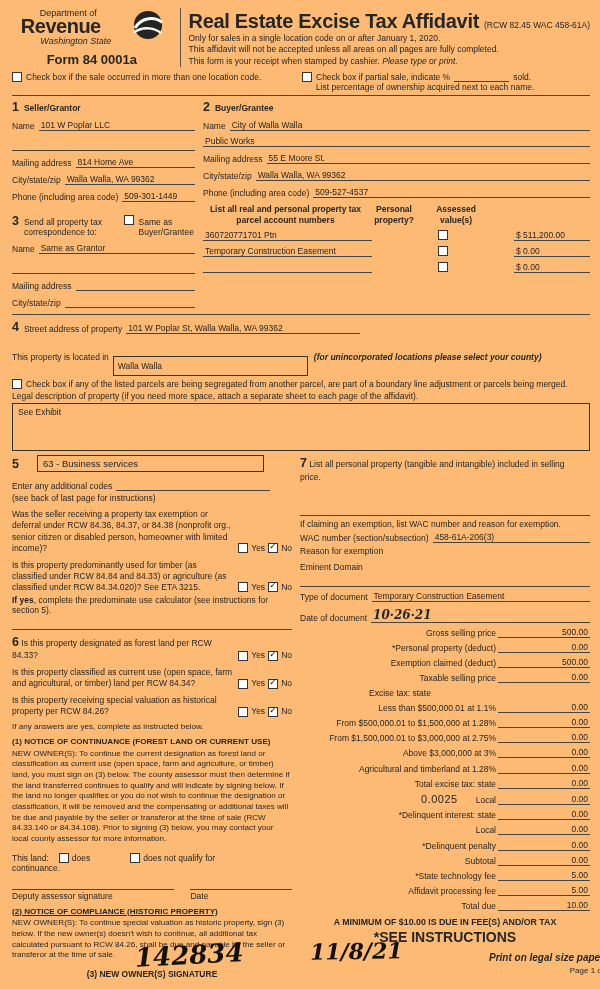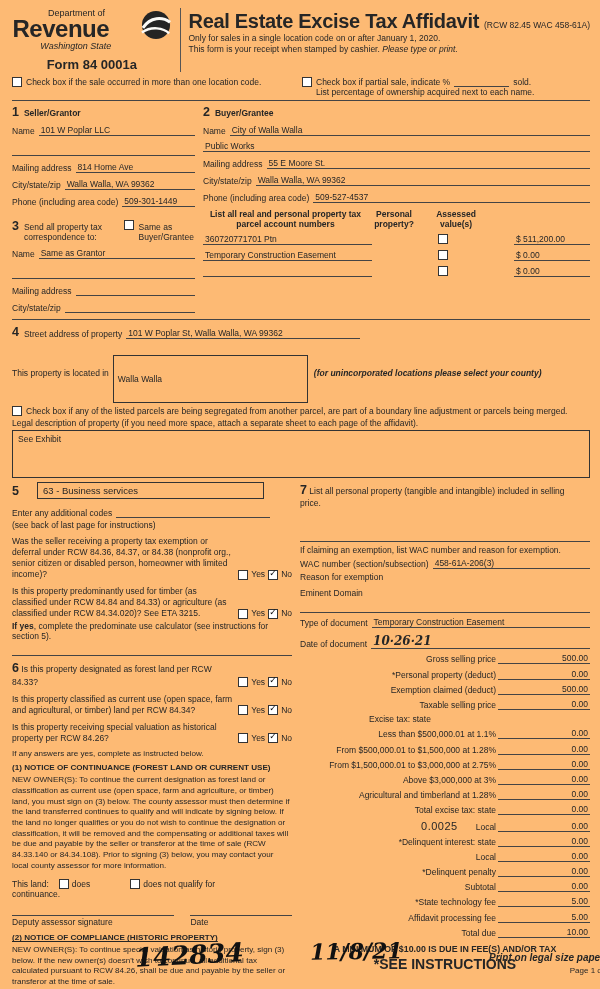--- a/index.html
+++ b/index.html
@@ -7,21 +7,21 @@
     width:600px;height:989px;margin:0 auto;background:#fdba74;color:#262626;
     font-family:"Liberation Sans","DejaVu Sans",sans-serif;font-size:8.5px;
     position:relative;overflow:hidden;box-sizing:border-box;padding:8px 10px 0 12px;
   }
   .b{font-weight:bold}.i{font-style:italic}
   
   .header{display:flex;align-items:flex-start;}
   .hleft{width:175px;text-align:center;}
   .logo-row{display:flex;justify-content:center;align-items:flex-start;gap:2px;}
   .dept-of{font-size:9px;text-align:right;margin-right:34px;}
-  .revenue{font-size:24px;font-weight:bold;letter-spacing:-0.5px;margin-top:-3px;margin-right:30px;}
+  .revenue{font-size:20px;font-weight:bold;letter-spacing:-0.5px;margin-top:-3px;margin-right:30px;}
   .wa-state{font-style:italic;font-size:9px;margin-top:-2px;}
   .logo-mark{margin-top:2px;}
   .form-number{font-weight:bold;font-size:13px;margin-top:6px;}
   .hdivider{width:1px;background:#555;align-self:stretch;margin:0 8px;}
   .hright{flex:1;padding-top:2px;}
   .title-row{display:flex;align-items:baseline;gap:5px;}
   .form-title{font-size:20px;font-weight:bold;letter-spacing:-0.3px;white-space:nowrap;}
   .title-ref{font-size:8.5px;white-space:nowrap;}
   .note{font-size:8.5px;line-height:1.35;}
   
@@ -49,21 +49,21 @@
   .ptable{margin-top:6px;}
   .phead{display:flex;font-weight:bold;text-align:center;line-height:1.2;}
   .phead .c1{width:165px;}.phead .c2{width:52px;}.phead .c3{width:72px;}
   .prow{display:flex;align-items:flex-end;margin-top:5px;gap:45px;}
   .prow .c1{width:165px;border-bottom:1px solid #444;padding:0 2px;min-height:10px;}
   .prow .c2{width:52px;text-align:center;}
   .prow .c3{width:72px;border-bottom:1px solid #444;padding:0 2px;min-height:10px;}
   
   .sec4{border-top:1px solid #444;margin-top:6px;padding-top:3px;}
   .inline-row{display:flex;align-items:flex-end;}
-  .loc-box{border:1.2px solid #333;width:185px;padding:18px 4px;margin:12px 6px 0 4px;}
+  .loc-box{border:1.2px solid #333;width:185px;padding:4px 4px;margin:18px 6px 0 4px;}
   .legal-box{border:1.2px solid #333;height:48px;margin-top:2px;padding:3px 5px;box-sizing:border-box;}
   .ckline{display:flex;gap:4px;align-items:flex-start;margin-top:3px;}
   
   .code-box{border:1.2px solid #333;width:215px;padding:2px 5px;margin-left:18px;font-size:9.5px;}
   .q{display:flex;margin-top:6px;line-height:1.3;}
   .qtext{flex:1;padding-right:6px;}
   .yn{white-space:nowrap;display:inline-flex;gap:3px;align-items:center;align-self:flex-end;justify-content:flex-end;}
   .para{line-height:1.32;margin-top:5px;font-size:8.1px;}
   .rule{border-top:1px solid #444;margin-top:6px;}
   
@@ -110,20 +110,21 @@
       </div>
       <div class="form-number">Form 84 0001a</div>
     </div>
     <div class="hdivider"></div>
     <div class="hright">
       <div class="title-row">
         <span class="form-title">Real Estate Excise Tax Affidavit</span>
         <span class="title-ref">(RCW 82.45 WAC 458-61A)</span>
       </div>
       <div class="note">Only for sales in a single location code on or after January 1, 2020.</div>
+      <div class="note">This affidavit will not be accepted unless all areas on all pages are fully completed.</div>
       <div class="note"><span>This form is your receipt when stamped by cashier.</span> <span class="i">Please type or print.</span></div>
     </div>
   </div>
 
   <div class="hchecks">
     <div class="left">
       <span class="cb"></span>
       <span>Check box if the sale occurred in more than one location code.</span>
     </div>
     <div class="right">

